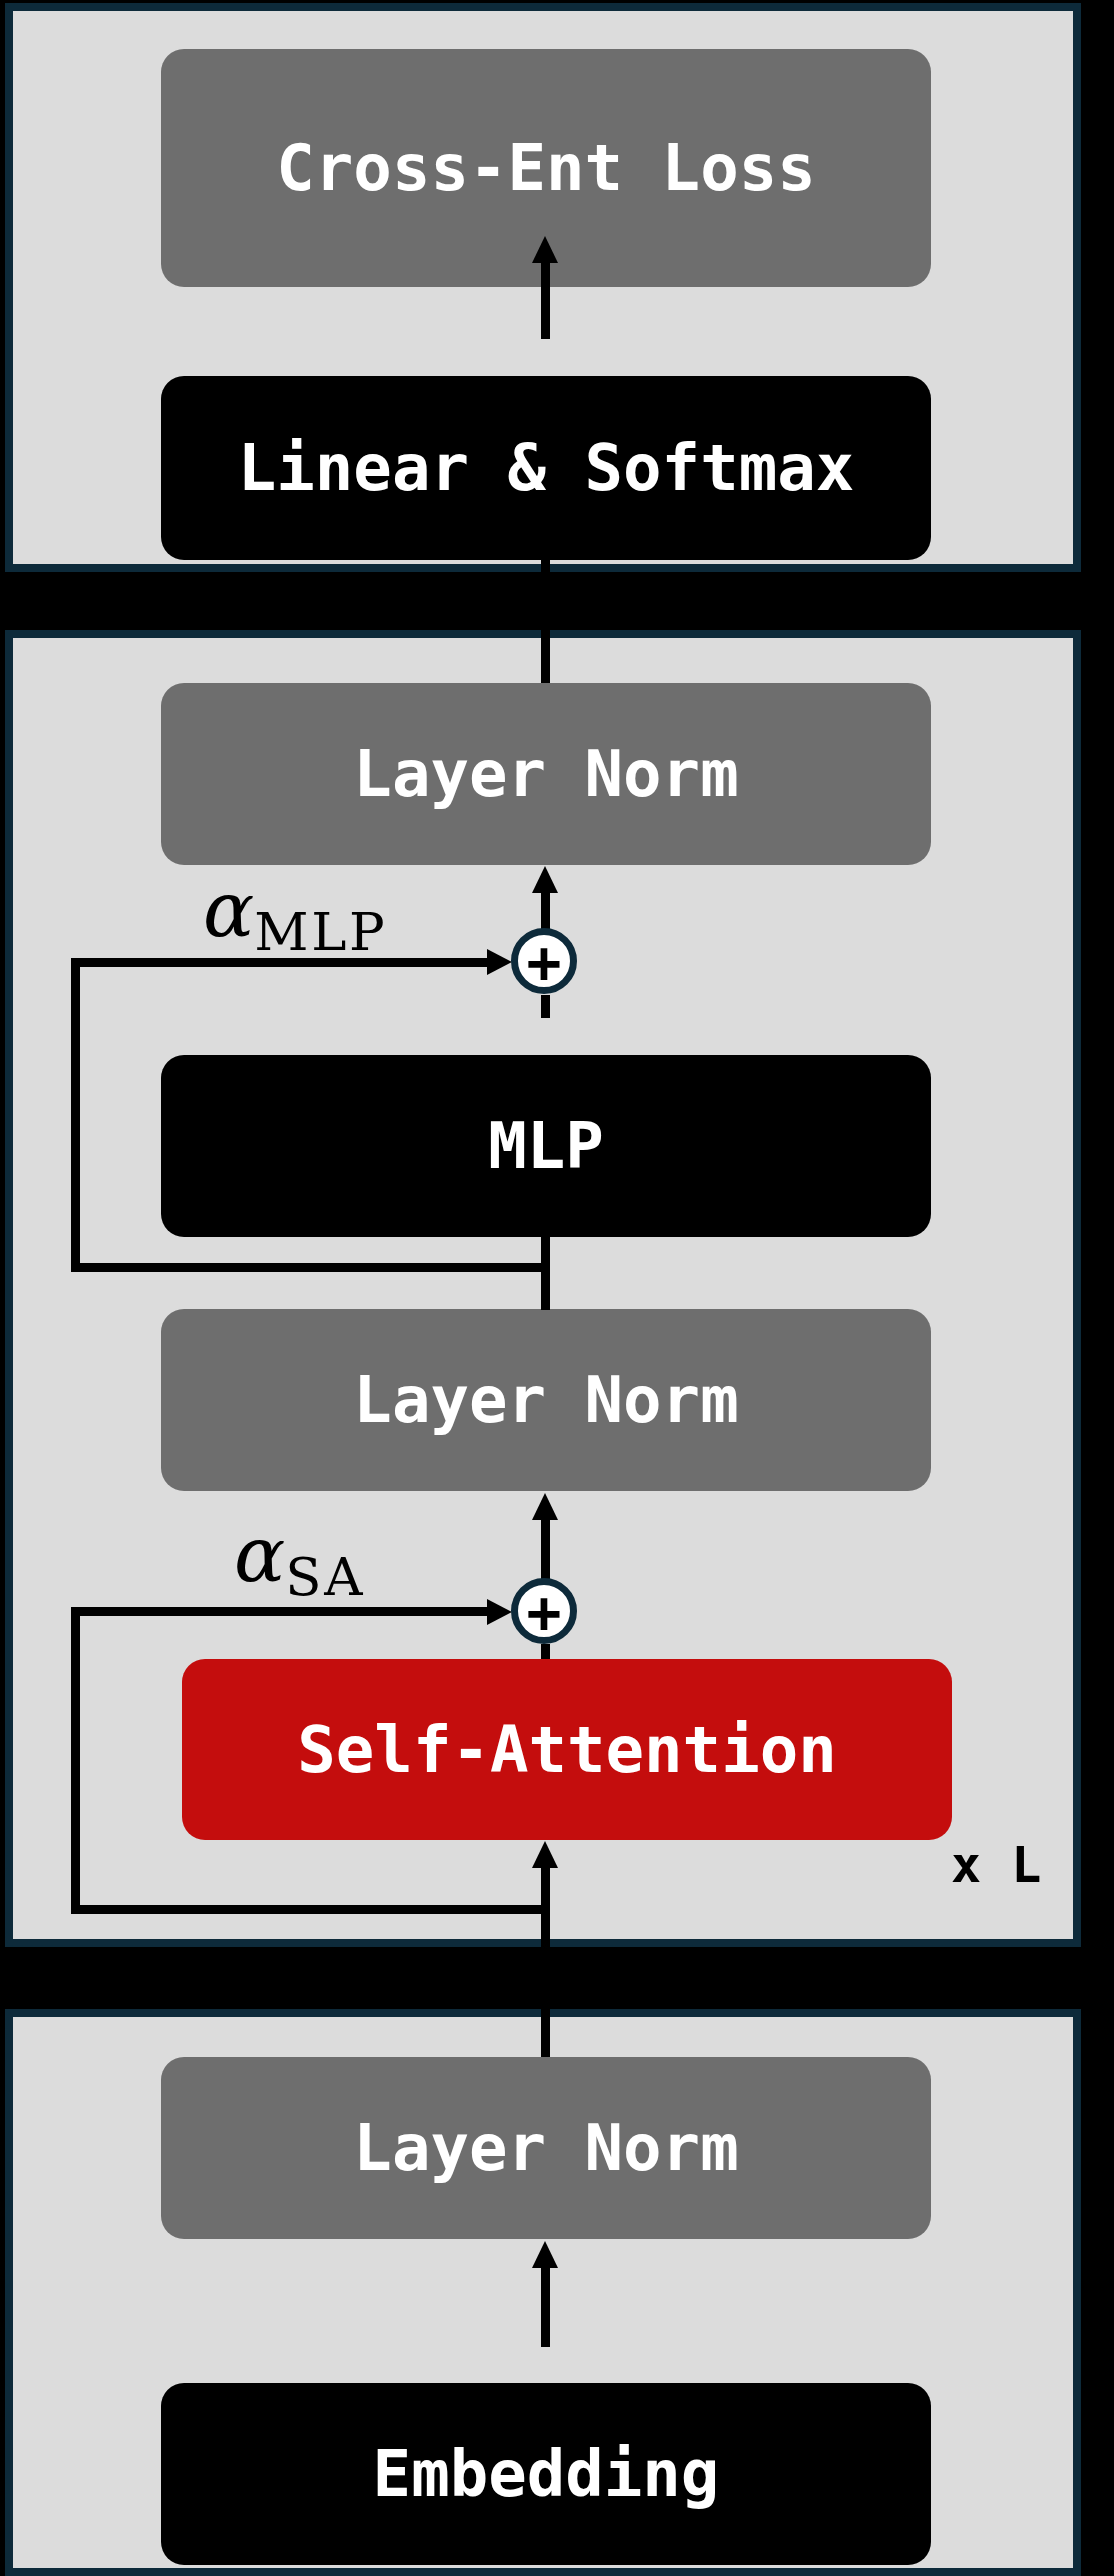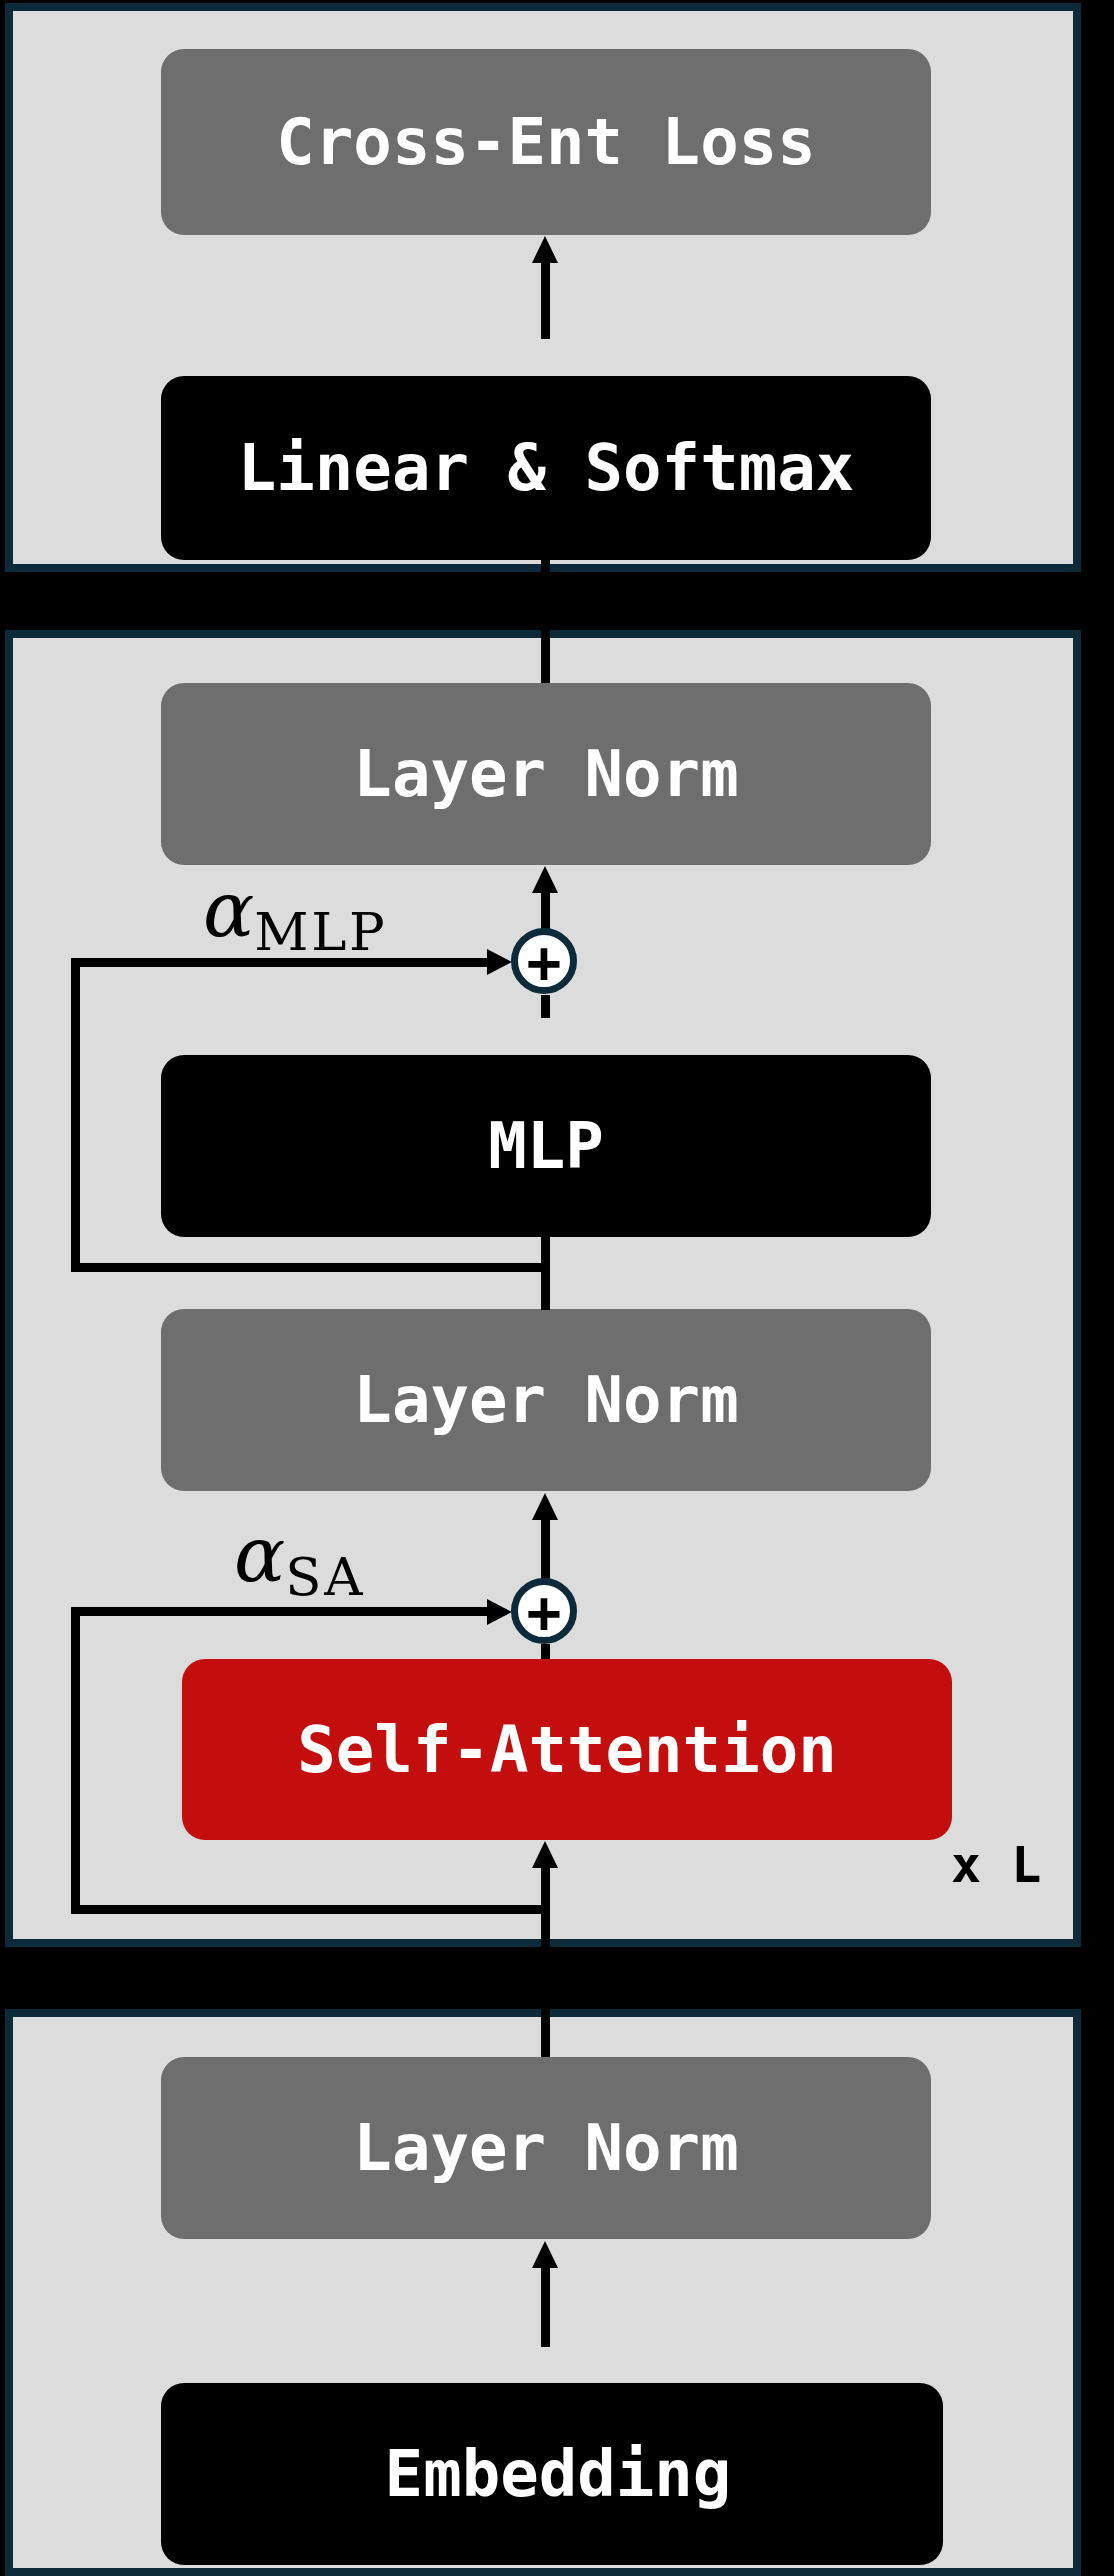--- a/index.html
+++ b/index.html
@@ -99,21 +99,21 @@
 </style>
 </head>
 <body>
 
 <div class="canvas">
 
   <div class="panel" style="left:5.2px;top:2.6px;width:1076px;height:569px;"></div>
   <div class="panel" style="left:5.2px;top:630px;width:1076px;height:1317px;"></div>
   <div class="panel" style="left:5.2px;top:2009px;width:1076px;height:567px;"></div>
 
-  <div class="box box-gray" style="top:49px;height:186px;">
+  <div class="box box-gray" style="top:49px;height:238px;">
     <span class="label">Cross-Ent Loss</span>
   </div>
   <div class="box box-black" style="top:340px;height:184px;">
     <span class="label">Linear &amp; Softmax</span>
   </div>
 
   <div class="box box-gray" style="top:683px;height:182px;">
     <span class="label">Layer Norm</span>
   </div>
   <div class="box box-black" style="top:1019px;height:182px;">
@@ -122,21 +122,21 @@
   <div class="box box-gray" style="top:1309px;height:182px;">
     <span class="label">Layer Norm</span>
   </div>
   <div class="box box-red" style="top:1659px;height:181px;">
     <span class="label">Self-Attention</span>
   </div>
 
   <div class="box box-gray" style="top:2057px;height:182px;">
     <span class="label">Layer Norm</span>
   </div>
-  <div class="box box-black" style="top:2347px;height:182px;padding-left:12px;">
+  <div class="box box-black" style="top:2347px;height:182px;">
     <span class="label">Embedding</span>
   </div>
 
   <div class="vline" style="top:2267px;height:80px;"></div>
   <div class="arrow-up" style="top:2241px;"></div>
 
   <div class="vline" style="top:1865px;height:192px;"></div>
   <div class="arrow-up" style="top:1841px;"></div>
 
   <div class="vline" style="top:1644px;height:14.6px;"></div>

